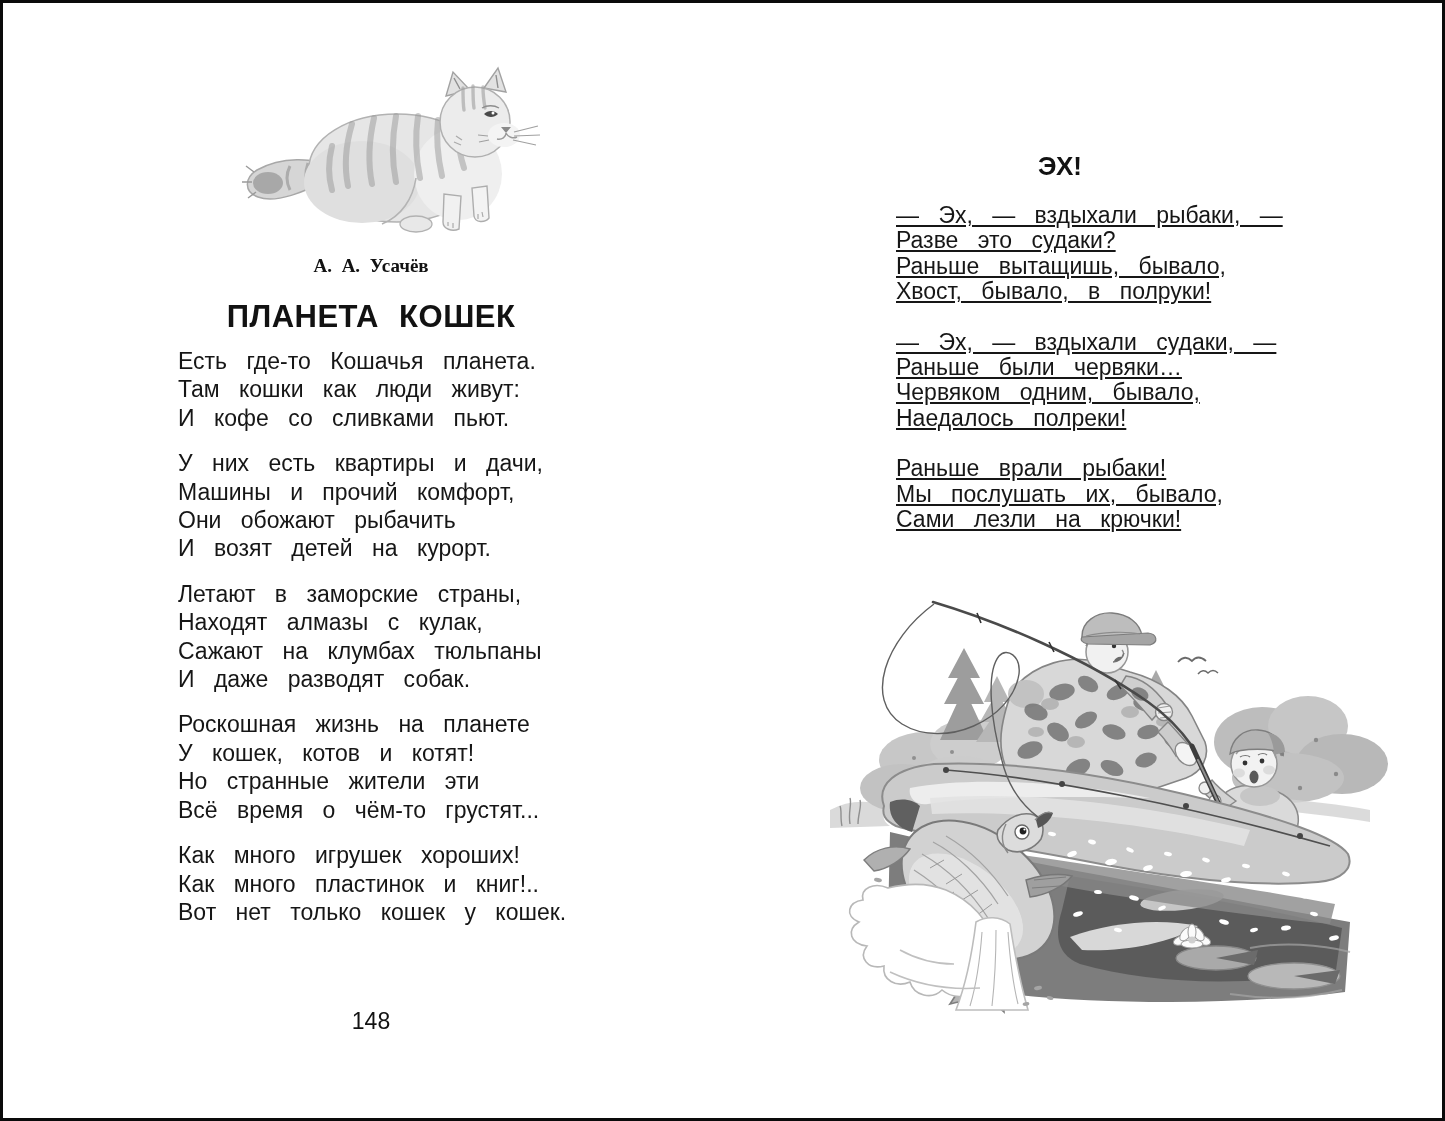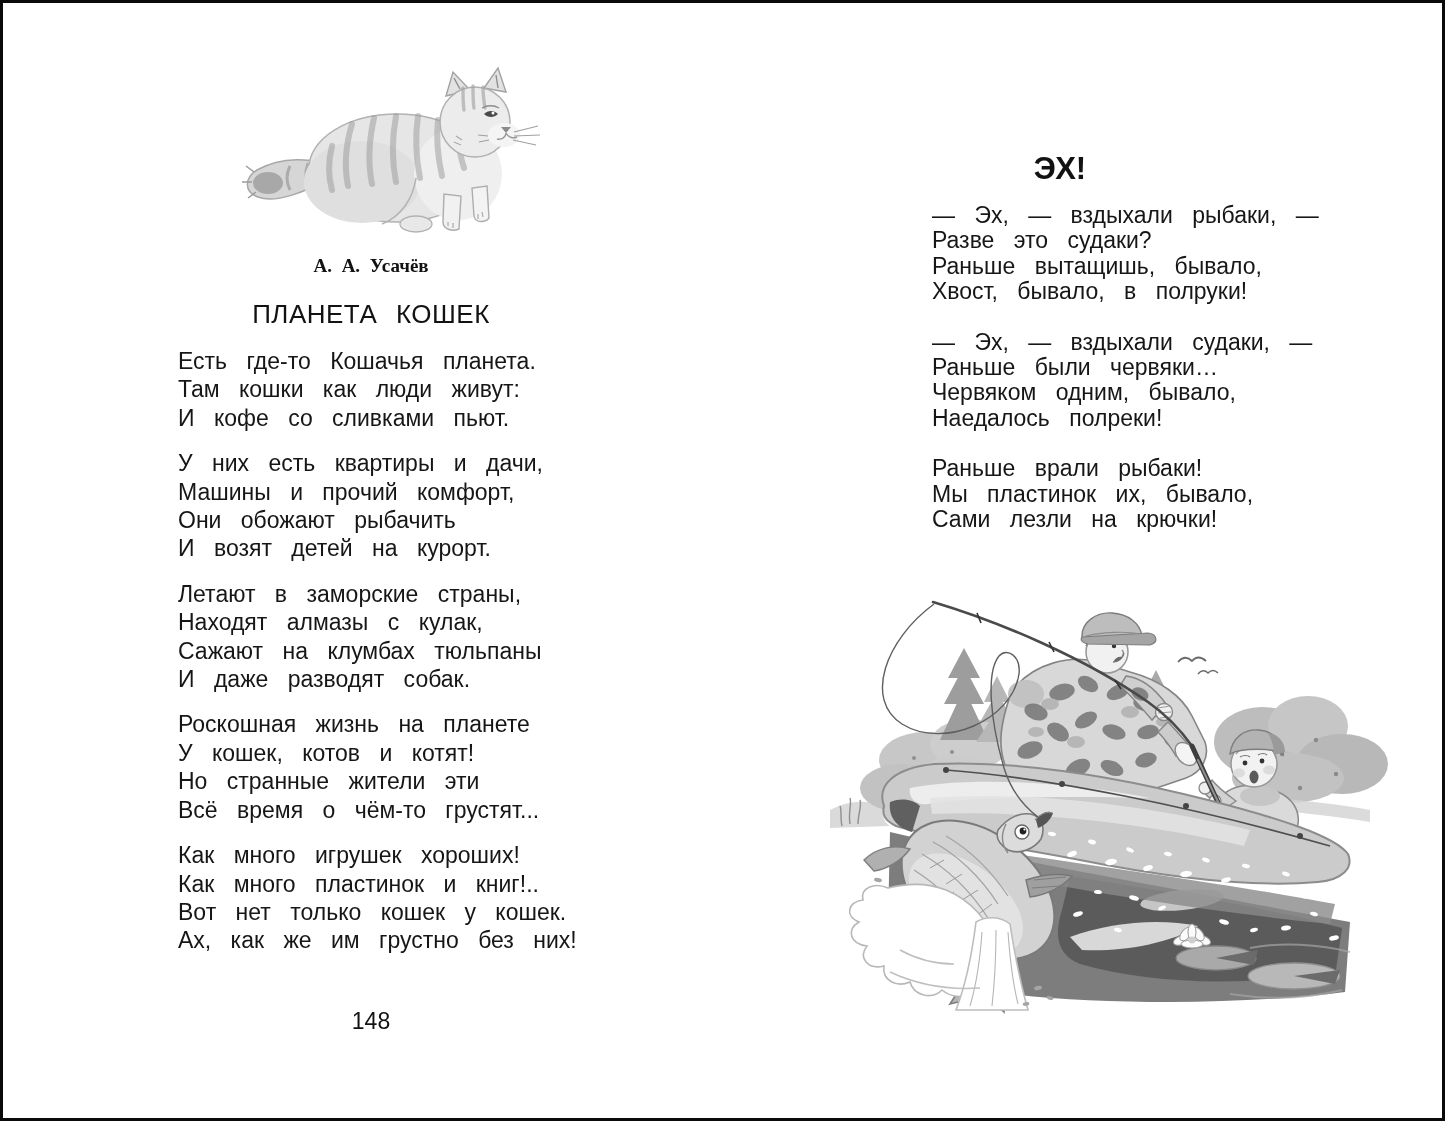--- a/index.html
+++ b/index.html
@@ -8,29 +8,29 @@
     font-family:"Liberation Sans",sans-serif;color:#121212;overflow:hidden;
   }
   .book-frame{position:absolute;inset:0;border:3px solid #0a0a0a;box-sizing:border-box;}
   .abs{position:absolute;}
   .author{
     left:188px;top:255px;width:366px;text-align:center;
     font-family:"Liberation Serif",serif;font-weight:700;font-size:19px;word-spacing:5px;
   }
   .title-left{
     left:188px;top:299px;width:366px;text-align:center;
-    font-weight:400;font-size:26px;letter-spacing:0.5px;word-spacing:11px;
+    font-weight:700;font-size:31px;letter-spacing:0.5px;word-spacing:11px;
   }
   .title-right{
     left:890px;top:151px;width:340px;text-align:center;
-    font-weight:700;font-size:31px;
+    font-weight:700;font-size:26px;
   }
   .poem{font-size:23px;color:#161616;word-spacing:13px;white-space:nowrap;}
   .poem-left{left:178px;top:347px;width:400px;line-height:28.4px;}
-  .poem-right{left:932px;top:203px;width:400px;line-height:25.4px;}
+  .poem-right{left:896px;top:203px;width:400px;line-height:25.4px;text-decoration:underline;}
   .poem-left .stanza{margin-bottom:17px;}
   .poem-right .stanza{margin-bottom:25px;}
   .page-number{
     left:188px;top:1008px;width:366px;text-align:center;font-size:23px;
   }
   svg{display:block;}
 </style>
 </head>
 <body>
 
@@ -100,21 +100,20 @@
         <div class="stanza">
           <div class="poem-line">Роскошная жизнь на планете</div>
           <div class="poem-line">У кошек, котов и котят!</div>
           <div class="poem-line">Но странные жители эти</div>
           <div class="poem-line">Всё время о чём-то грустят...</div>
         </div>
         <div class="stanza">
           <div class="poem-line">Как много игрушек хороших!</div>
           <div class="poem-line">Как много пластинок и книг!..</div>
           <div class="poem-line">Вот нет только кошек у кошек.</div>
-          <div class="poem-line">Ах, как же им грустно без них!</div>
         </div>
       </div>
     <div class="abs page-number">148</div>
   </div>
 
   <div>
     <div class="abs title-right">ЭХ!</div>
     <div class="abs poem poem-right">
         <div class="stanza">
           <div class="poem-line">— Эх, — вздыхали рыбаки, —</div>
@@ -123,21 +122,21 @@
           <div class="poem-line">Хвост, бывало, в полруки!</div>
         </div>
         <div class="stanza">
           <div class="poem-line">— Эх, — вздыхали судаки, —</div>
           <div class="poem-line">Раньше были червяки…</div>
           <div class="poem-line">Червяком одним, бывало,</div>
           <div class="poem-line">Наедалось полреки!</div>
         </div>
         <div class="stanza">
           <div class="poem-line">Раньше врали рыбаки!</div>
-          <div class="poem-line">Мы пластинок их, бывало,</div>
+          <div class="poem-line">Мы послушать их, бывало,</div>
           <div class="poem-line">Сами лезли на крючки!</div>
         </div>
       </div>
 
     <svg class="abs" style="left:830px;top:592px" width="578" height="428" viewBox="0 0 578 428" aria-hidden="true">
 
       <g>
         <path d="M0,218 Q26,204 58,214 Q48,226 60,234 L0,236 Z" fill="#dadada"></path>
         <path d="M20,232 C18,220 22,212 20,206 M28,232 C28,222 32,214 30,208 M12,234 C10,226 12,218 10,214" stroke="#8f8f8f" stroke-width="1.4" fill="none"></path>
         <ellipse cx="95" cy="168" rx="46" ry="28" fill="#c7c7c7"></ellipse>

